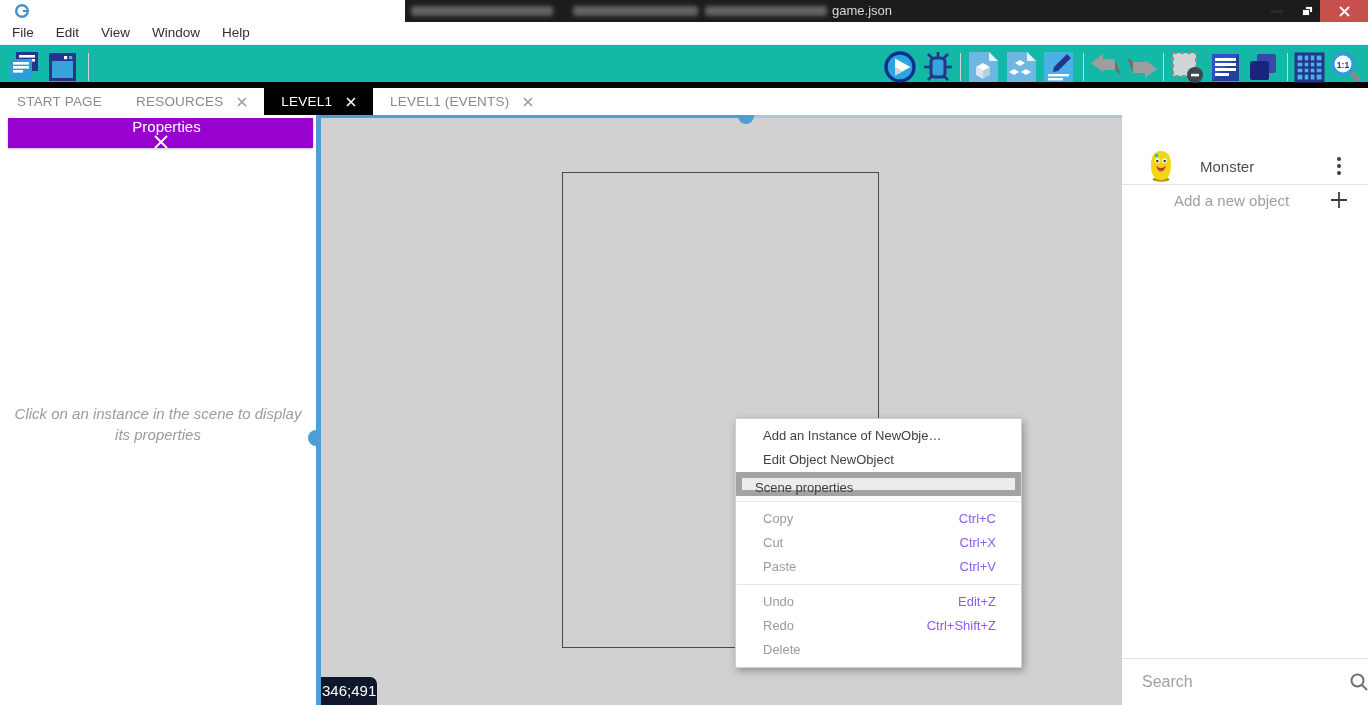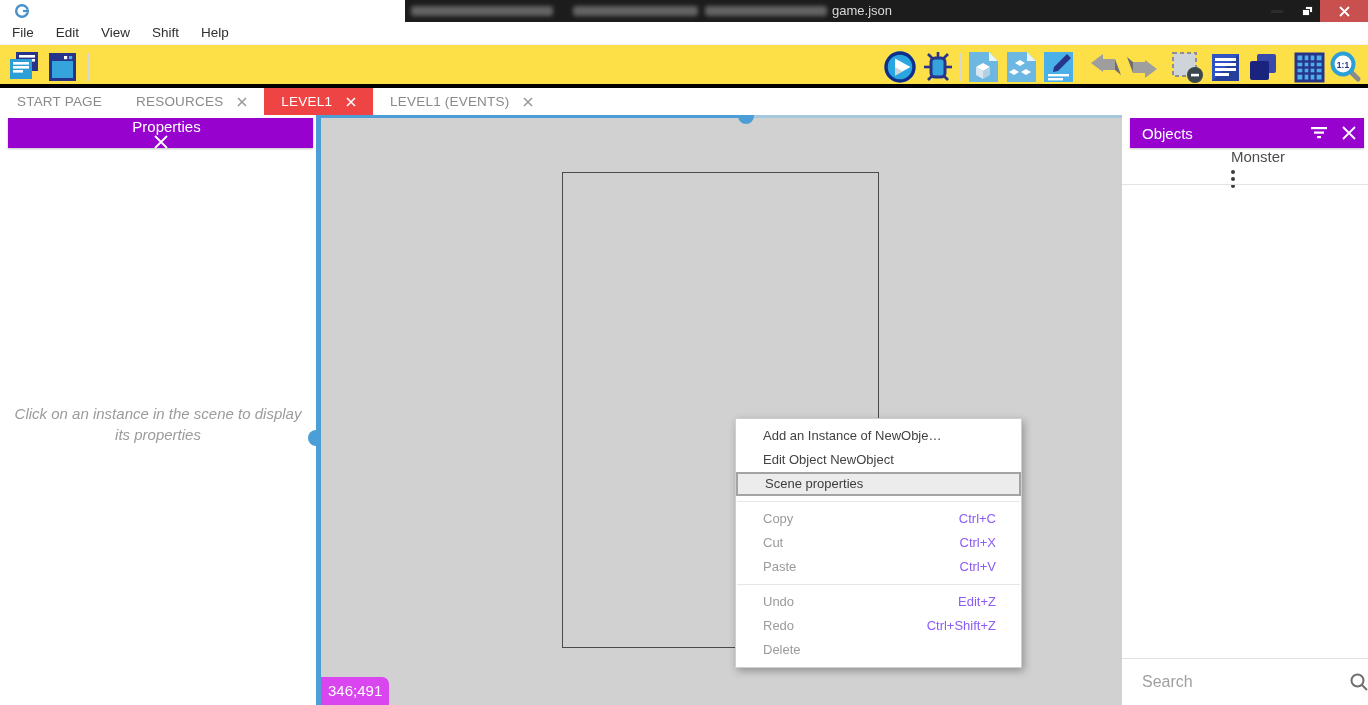--- a/index.html
+++ b/index.html
@@ -27,32 +27,32 @@
     border:1.5px solid #2b2b2b; background:#fff; }
   #btn-close { left:1320px; width:48px; background:#c8504e; }
 
   
   #menubar { left:0; top:22px; width:1368px; height:23px; background:#fff;
     display:flex; align-items:center; border-bottom:1px solid #f2f2f2; }
   .menu-item { padding:0 11px; font-size:13.5px; color:#2f2f2f; line-height:22px; cursor:default; }
   .menu-item:first-child { margin-left:4px; padding-left:8px; }
 
   
-  #toolbar { left:0; top:45px; width:1368px; height:43px; background:#fde047;
-    border-bottom:4px solid #000000; }
+  #toolbar { left:0; top:45px; width:1368px; height:43px; background:#14b8a6;
+    border-bottom:6px solid #000000; }
   .tb { position:absolute; top:5px; width:34px; height:34px; display:flex;
     align-items:center; justify-content:center; cursor:pointer; }
   .tbsep { position:absolute; top:8px; width:1px; height:28px; background:#d6d6d6; }
 
   
   #tabbar { left:0; top:88px; width:1268px; height:27px; background:#fff; display:flex; }
   .tab { display:flex; align-items:center; height:27px; padding:0 17px; font-size:13.5px;
     color:#8a8a8a; letter-spacing:.2px; cursor:pointer; }
   .tab .xw { margin-left:14px; display:flex; }
-  .tab.active { background:#ef4444; color:#fff; }
+  .tab.active { background:#000000; color:#fff; }
 
   
   #left-panel { left:0; top:115px; width:316px; height:590px; background:#fff; }
   .panel-header { position:absolute; left:8px; right:3px; top:3px; height:30px;
     background:#9802ce; color:#fff; display:flex; align-items:center;
     box-shadow:0 1px 2px rgba(0,0,0,.25);flex-direction:column; }
   .panel-title { font-size:15px; padding-left:12px; flex:1; }
   .ph-icon { width:30px; height:30px; display:flex; align-items:center;
     justify-content:center; cursor:pointer; }
   #properties-empty { position:absolute; left:8px; top:288px; width:300px;
@@ -62,30 +62,30 @@
   #v-handle { left:308px; top:430px; width:16px; height:16px; border-radius:50%;
     background:#4b9fd6; cursor:col-resize; }
 
   #canvas { left:321px; top:115px; width:801px; height:590px; background:#d1d1d1; }
   #topline-dark { left:321px; top:115px; width:425px; height:3px; background:#4b9fd6; }
   #topline-light { left:746px; top:115px; width:376px; height:3px; background:#a6c8de; }
   #h-handle { left:738px; top:115px; width:16px; height:9px; background:#4b9fd6;
     border-radius:0 0 9px 9px; cursor:row-resize; }
   #scene-rect { left:562px; top:172px; width:317px; height:476px;
     border:1px solid #4a4a4a; }
-  #coord-badge { left:321px; top:677px; height:28px; padding:0 7px;
-    background:#d946ef; color:#fff; font-size:15px; line-height:28px;
+  #coord-badge { left:321px; top:677px; height:28px; padding:0 1px;
+    background:#0f172a; color:#fff; font-size:15px; line-height:28px;
     border-top-right-radius:7px; }
 
   #right-panel { left:1122px; top:115px; width:246px; height:590px; background:#fff; }
   #objects-header { position:absolute; left:8px; right:4px; top:3px; height:30px;
     background:#9802ce; color:#fff; display:flex; align-items:center;
     box-shadow:0 1px 2px rgba(0,0,0,.25); }
   #object-row { position:absolute; left:0; right:0; top:33px; height:36px;
-    display:flex; align-items:center; cursor:pointer;flex-direction:column; }
+    display:flex; align-items:center; cursor:pointer; }
   #object-row .obj-icon { margin-left:26px; }
   #object-row .obj-name { margin-left:26px; font-size:15px; color:#4d4d4d; flex:1; }
   .dots { width:4px; height:4px; border-radius:50%; background:#3c3c3c; margin:1.6px 0; }
   #object-menu-btn { margin-right:24px; display:flex; flex-direction:column;
     align-items:center; cursor:pointer; padding:3px; }
   #objects-div1 { position:absolute; left:0; right:0; top:69px; height:1px; background:#e3e3e3; }
   #add-object-row { position:absolute; left:0; right:0; top:70px; height:30px;
     display:flex; align-items:center; cursor:pointer; }
   #add-object-row .add-label { margin-left:52px; font-size:15px; color:#9e9e9e; flex:1; }
   #add-object-row .plus { margin-right:20px; }
@@ -98,22 +98,22 @@
 
   
   #context-menu { left:735px; top:418px; width:287px; background:#fff;
     border:1px solid #cfcfcf; box-shadow:2px 3px 8px rgba(0,0,0,.3);
     padding:5px 0; z-index:50; }
   .cm-item { height:24px; line-height:24px; padding:0 25px 0 27px; font-size:13px;
     color:#424242; display:flex; cursor:pointer; }
   .cm-item.dim { color:#9b9b9b; }
   .cm-item .lbl { flex:1; white-space:nowrap; }
   .cm-item .sc { color:#8b5cf6; }
-  .cm-item.highlight { background:#ececec; border:2px solid #a3a3a3;
-    padding-left:27px; line-height:20px; color:#3c3c3c; }
+  .cm-item.highlight { background:#ececec; border:6px solid #a3a3a3;
+    padding-left:13px; line-height:20px; color:#3c3c3c; }
   .cm-sep { height:1px; background:#e6e6e6; margin:5px 1px; }
 </style>
 </head>
 <body>
 
 <div id="app">
 
   <div class="abs" id="titlebar">
     <svg class="abs" style="left:14px;top:3px" width="16" height="16" viewBox="0 0 16 16">
       <circle cx="8" cy="8" r="5.8" fill="none" stroke="#4a90c8" stroke-width="2.4"></circle>
@@ -139,21 +139,21 @@
       <svg width="11" height="11" viewBox="0 0 11 11">
         <path d="M1,1 L10,10 M10,1 L1,10" stroke="#fff" stroke-width="1.8"></path>
       </svg>
     </div>
   </div>
 
   <div class="abs" id="menubar">
     <div class="menu-item">File</div>
     <div class="menu-item">Edit</div>
     <div class="menu-item">View</div>
-    <div class="menu-item">Shift</div>
+    <div class="menu-item">Window</div>
     <div class="menu-item">Help</div>
   </div>
 
   <div class="abs" id="toolbar">
     <div class="tb" style="left:7px">
       <svg width="32" height="32" viewBox="0 0 32 32">
         <rect x="8" y="1" width="22" height="19" fill="#27348b"></rect>
         <rect x="11" y="4" width="16" height="2.6" fill="#fff"></rect>
         <rect x="11" y="8" width="16" height="2.6" fill="#fff"></rect>
         <rect x="2" y="8" width="22" height="20" fill="#2d9fd8"></rect>
@@ -335,35 +335,20 @@
   <div class="abs" id="v-handle"></div>
 
   <div class="abs" id="canvas"></div>
   <div class="abs" id="topline-dark"></div>
   <div class="abs" id="topline-light"></div>
   <div class="abs" id="h-handle"></div>
   <div class="abs" id="scene-rect"></div>
   <div class="abs" id="coord-badge">346;491</div>
 
   <div class="abs" id="right-panel">
-    <div id="objects-header">
-      <div class="panel-title">Objects</div>
-      <div class="ph-icon">
-        <svg width="16" height="12" viewBox="0 0 16 12">
-          <rect x="0" y="0" width="16" height="2.2" fill="#fff"></rect>
-          <rect x="3" y="4.5" width="10" height="2.2" fill="#fff"></rect>
-          <rect x="6" y="9" width="4" height="2.2" fill="#fff"></rect>
-        </svg>
-      </div>
-      <div class="ph-icon">
-        <svg width="14" height="14" viewBox="0 0 14 14">
-          <path d="M1,1 L13,13 M13,1 L1,13" stroke="#fff" stroke-width="1.8"></path>
-        </svg>
-      </div>
-    </div>
 
     <div id="object-row">
       <svg class="obj-icon" width="26" height="32" viewBox="0 0 26 32">
         <ellipse cx="13" cy="29.4" rx="8.5" ry="2.4" fill="#b8960c"></ellipse>
         <path d="M13,1 C20,1 23,7 23,15 C23,24 20,30 13,30 C6,30 3,24 3,15 C3,7 6,1 13,1 Z" fill="#f2d513"></path>
         <circle cx="8.5" cy="5.5" r="1.7" fill="#3aa7d9"></circle>
         <ellipse cx="9.3" cy="10.5" rx="2.3" ry="2.6" fill="#fff"></ellipse>
         <ellipse cx="16.7" cy="10.5" rx="2.3" ry="2.6" fill="#fff"></ellipse>
         <circle cx="9.3" cy="11" r="1.2" fill="#3c3108"></circle>
         <circle cx="16.7" cy="11" r="1.2" fill="#3c3108"></circle>
@@ -372,20 +357,26 @@
       </svg>
       <div class="obj-name">Monster</div>
       <div id="object-menu-btn">
         <div class="dots"></div>
         <div class="dots"></div>
         <div class="dots"></div>
       </div>
     </div>
     <div id="objects-div1"></div>
 
+    <div id="add-object-row">
+      <div class="add-label">Add a new object</div>
+      <svg class="plus" width="18" height="18" viewBox="0 0 18 18">
+        <path d="M9,1 L9,17 M1,9 L17,9" stroke="#3c3c3c" stroke-width="1.8"></path>
+      </svg>
+    </div>
 
     <div id="search-bar">
       <input id="search-input" type="text" placeholder="Search" style="">
       <span id="search-icon">
         <svg width="20" height="20" viewBox="0 0 20 20">
           <circle cx="8.5" cy="8.5" r="6" fill="none" stroke="#6e6e6e" stroke-width="2"></circle>
           <line x1="13" y1="13" x2="18" y2="18" stroke="#6e6e6e" stroke-width="2"></line>
         </svg>
       </span>
     </div>

